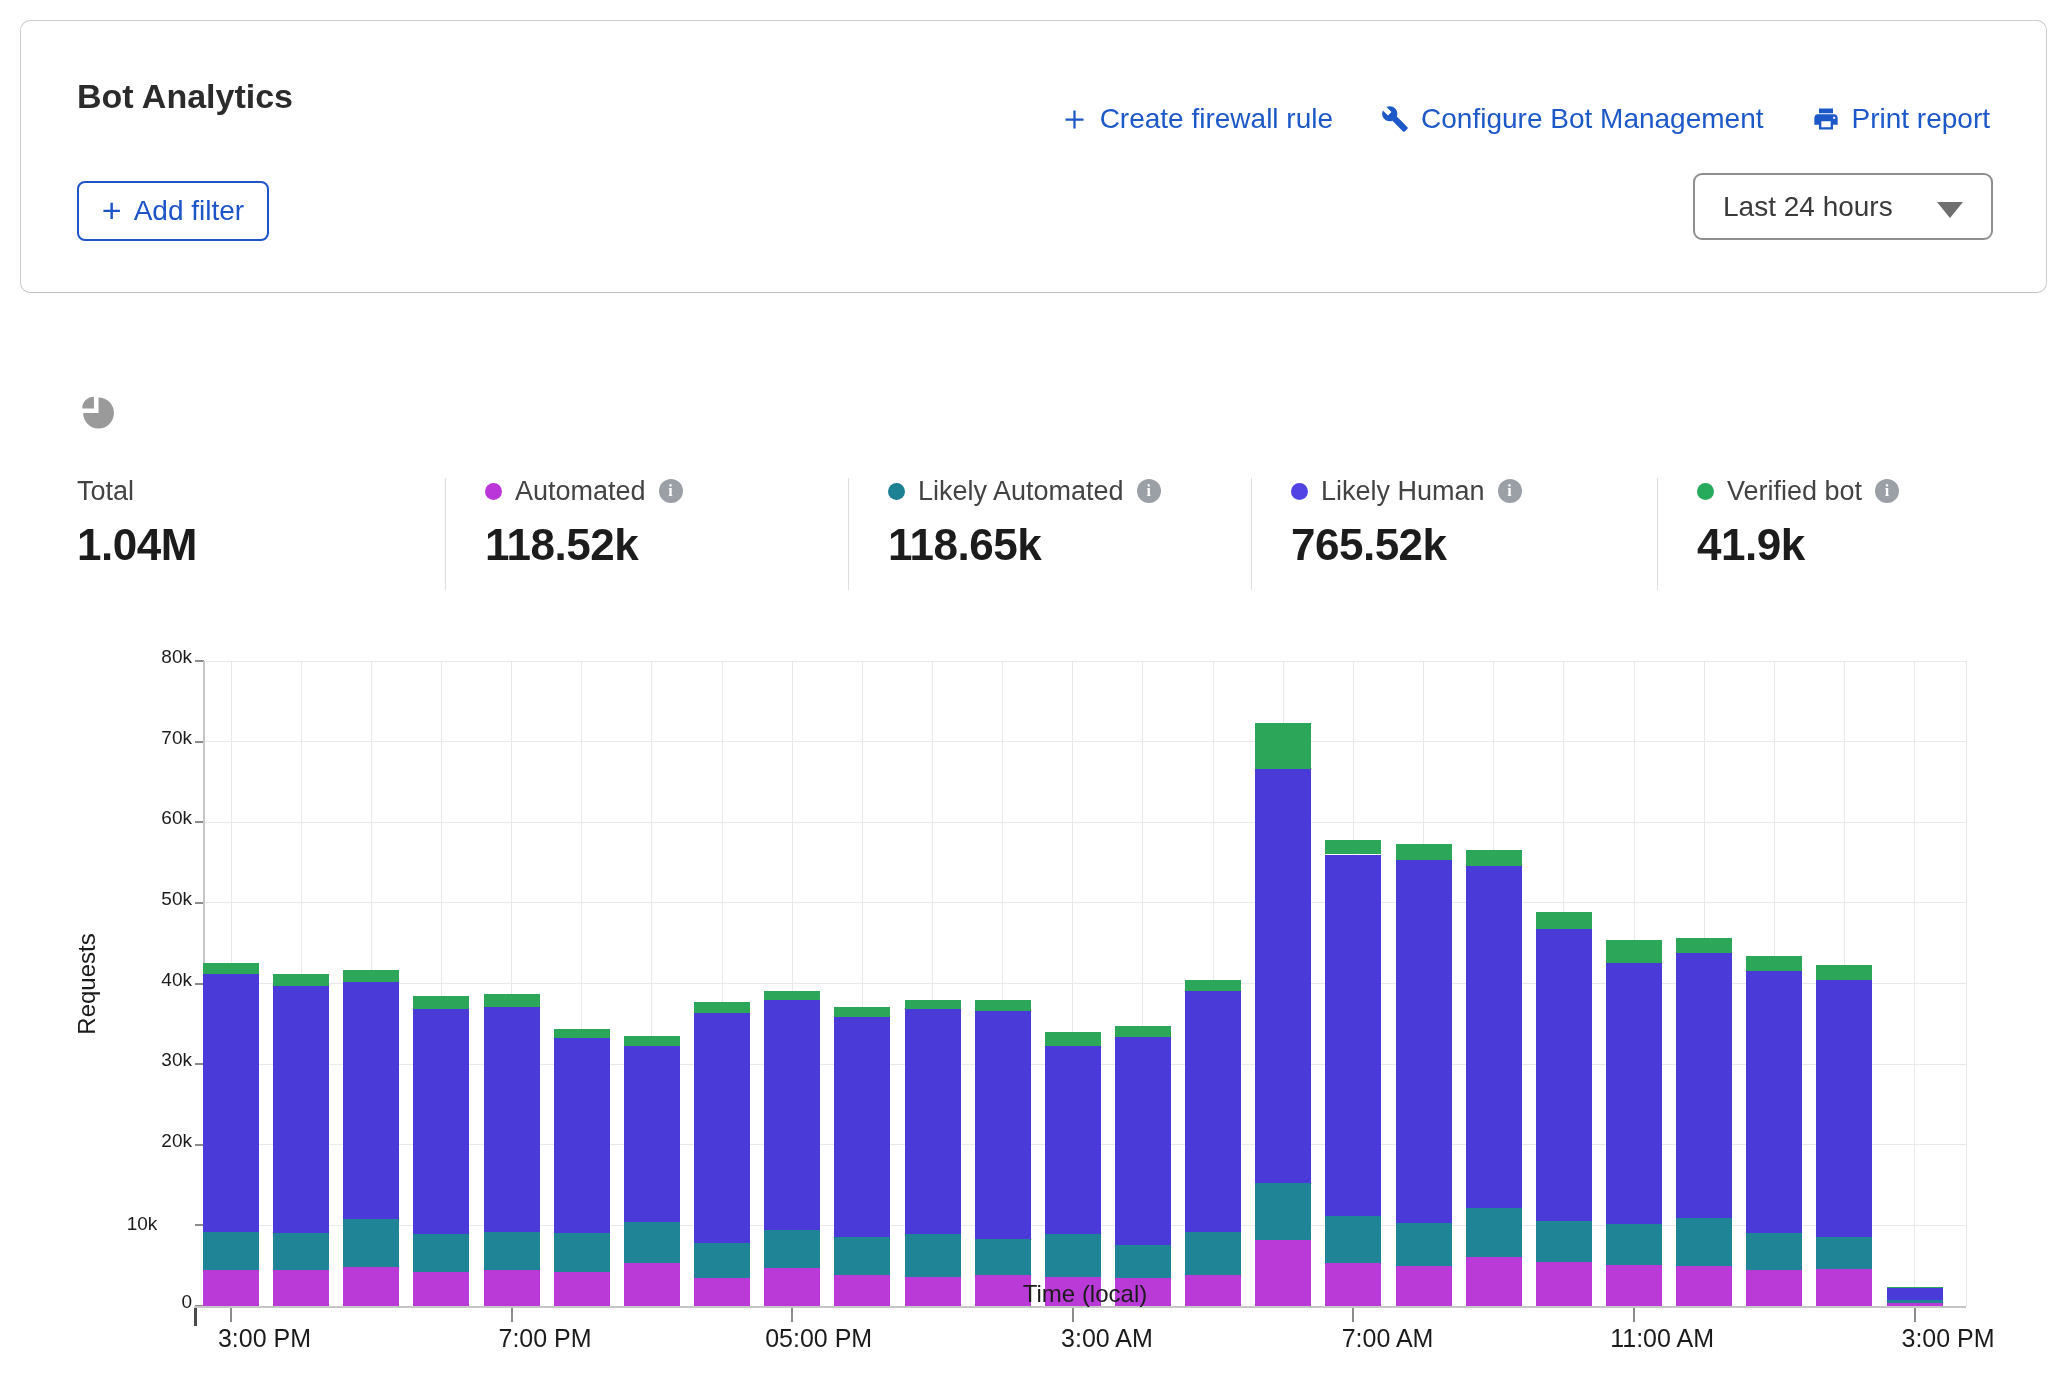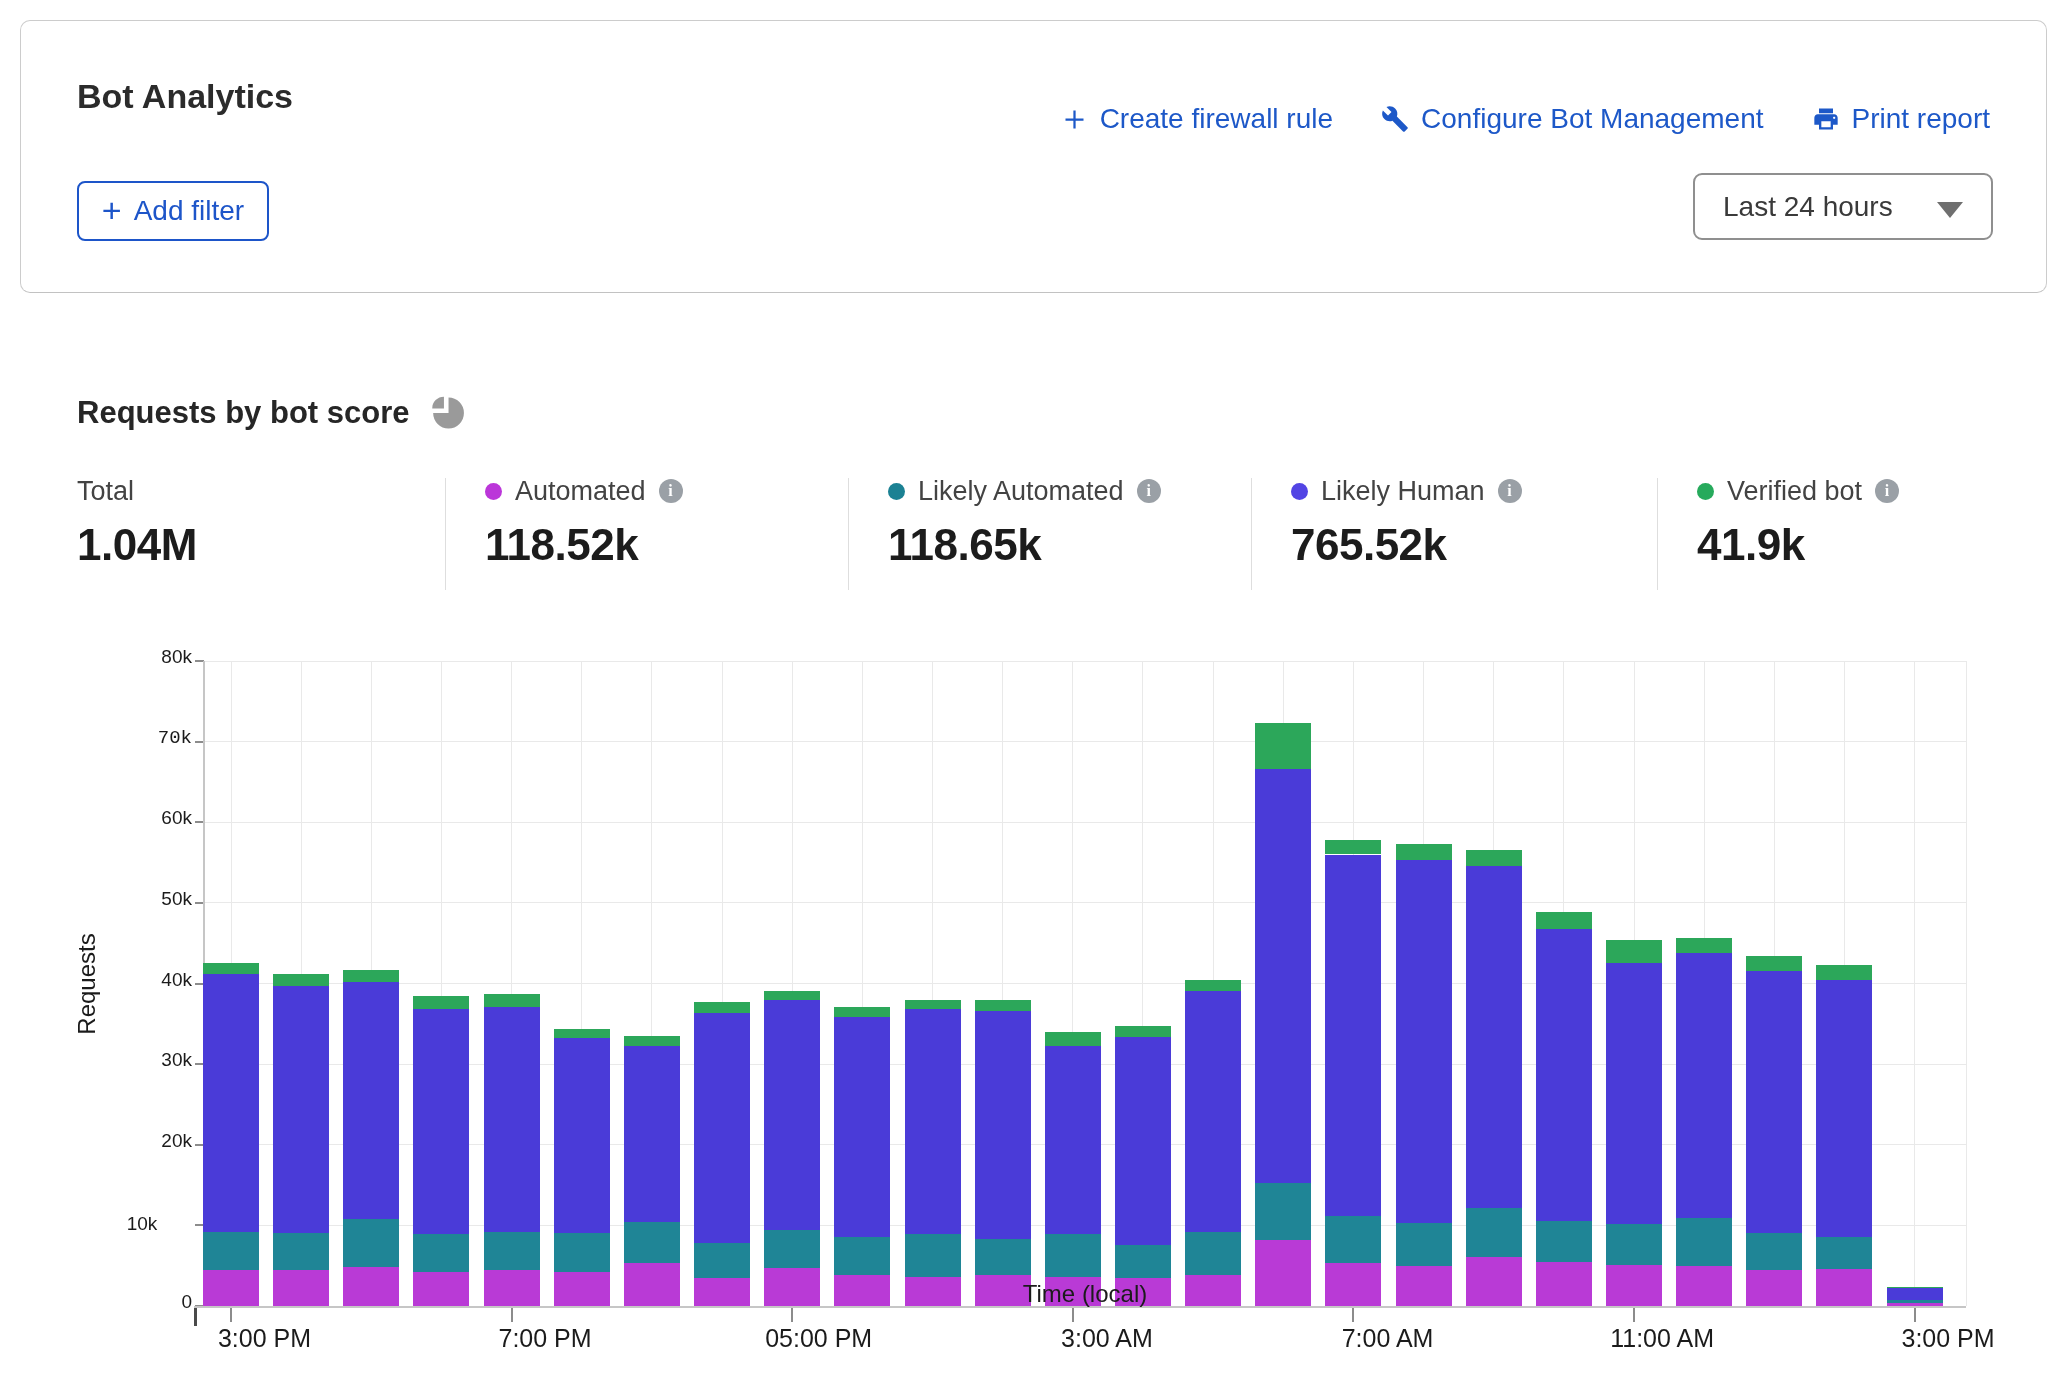--- a/index.html
+++ b/index.html
@@ -95,21 +95,20 @@
       <span>Add filter</span>
     </button>
 
     <div class="dropdown">
       <span class="dropdown-label">Last 24 hours</span>
       <span class="caret"></span>
     </div>
   </div>
 
   <div class="section-heading">
-    <h2 class="section-title">Requests by bot score</h2>
     <span class="pie-icon">
       <svg width="40" height="40" viewBox="0 0 26 26">
         <path d="M14 13 L14 3 A10 10 0 1 1 4 13 Z" fill="#9a9a9a"></path>
         <path d="M11 10 L11 2.4 A7.6 7.6 0 0 0 3.4 10 Z" fill="#9a9a9a"></path>
       </svg>
     </span>
   </div>
 
   <div class="stats-row" id="stats-row">
       <div class="stat-col" style="left: 77px;">
@@ -171,21 +170,21 @@
       <div class="el hgrid" style="left: 204px; top: 983px; width: 1762px; height: 1px;"></div>
       <div class="el ylab" style="left: 92px; top: 968.5px; width: 100px; height: 30px;">40k</div>
       <div class="el ytick" style="left: 195px; top: 982.5px; width: 9px; height: 2px;"></div>
       <div class="el hgrid" style="left: 204px; top: 902.375px; width: 1762px; height: 1px;"></div>
       <div class="el ylab" style="left: 92px; top: 887.875px; width: 100px; height: 30px;">50k</div>
       <div class="el ytick" style="left: 195px; top: 901.875px; width: 9px; height: 2px;"></div>
       <div class="el hgrid" style="left: 204px; top: 821.75px; width: 1762px; height: 1px;"></div>
       <div class="el ylab" style="left: 92px; top: 807.25px; width: 100px; height: 30px;">60k</div>
       <div class="el ytick" style="left: 195px; top: 821.25px; width: 9px; height: 2px;"></div>
       <div class="el hgrid" style="left: 204px; top: 741.125px; width: 1762px; height: 1px;"></div>
-      <div class="el ylab" style="left: 92px; top: 726.625px; width: 100px; height: 30px; font-family: Liberation Mono, monospace;">70k</div>
+      <div class="el ylab" style="left: 92px; top: 726.625px; width: 100px; height: 30px;">70k</div>
       <div class="el ytick" style="left: 195px; top: 740.625px; width: 9px; height: 2px;"></div>
       <div class="el hgrid" style="left: 204px; top: 660.5px; width: 1762px; height: 1px;"></div>
       <div class="el ylab" style="left: 92px; top: 646px; width: 100px; height: 30px;">80k</div>
       <div class="el ytick" style="left: 195px; top: 660px; width: 9px; height: 2px;"></div>
       <div class="el vgrid" style="left: 230.5px; top: 661px; width: 1px; height: 645px;"></div>
       <div class="el vgrid" style="left: 300.65px; top: 661px; width: 1px; height: 645px;"></div>
       <div class="el vgrid" style="left: 370.8px; top: 661px; width: 1px; height: 645px;"></div>
       <div class="el vgrid" style="left: 440.95px; top: 661px; width: 1px; height: 645px;"></div>
       <div class="el vgrid" style="left: 511.1px; top: 661px; width: 1px; height: 645px;"></div>
       <div class="el vgrid" style="left: 581.25px; top: 661px; width: 1px; height: 645px;"></div>

